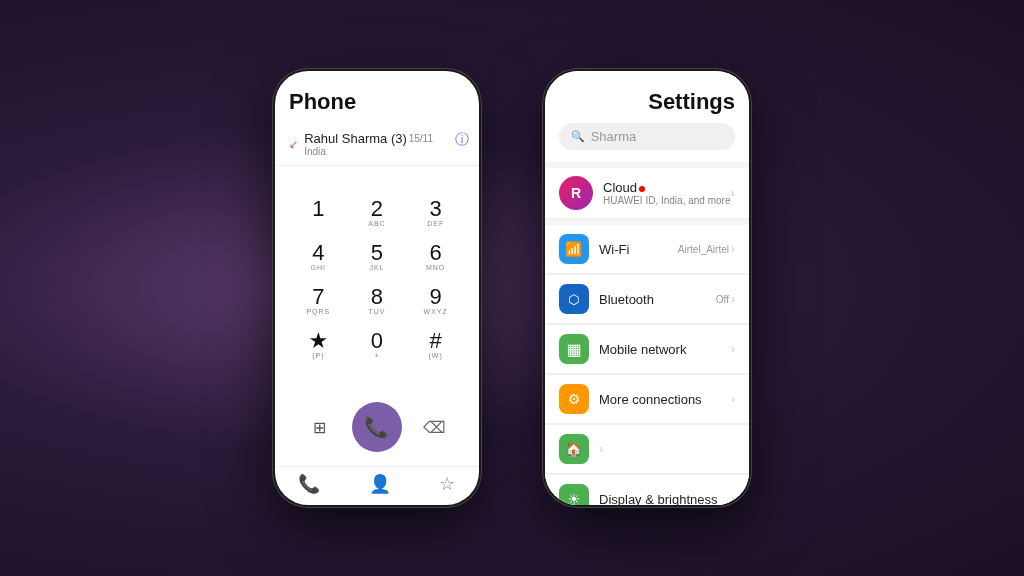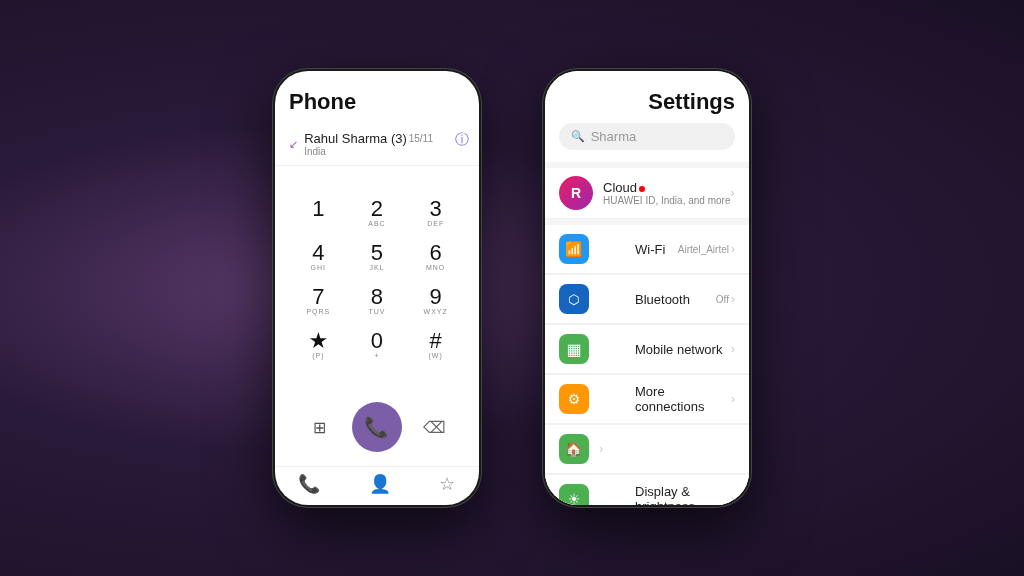--- a/index.html
+++ b/index.html
@@ -281,21 +281,20 @@
 
     .icon-wifi { background: #2196F3; }
     .icon-bt { background: #1565C0; }
     .icon-mobile { background: #4CAF50; }
     .icon-conn { background: #FF9800; }
     .icon-home { background: #4CAF50; }
     .icon-display { background: #4CAF50; }
 
     .settings-item-content {
       flex: 1;
-      margin-left: 36px;
     }
 
     .settings-item-name {
       font-size: 13px;
       color: #222;
     }
 
     .settings-item-right {
       font-size: 10px;
       color: #999;

